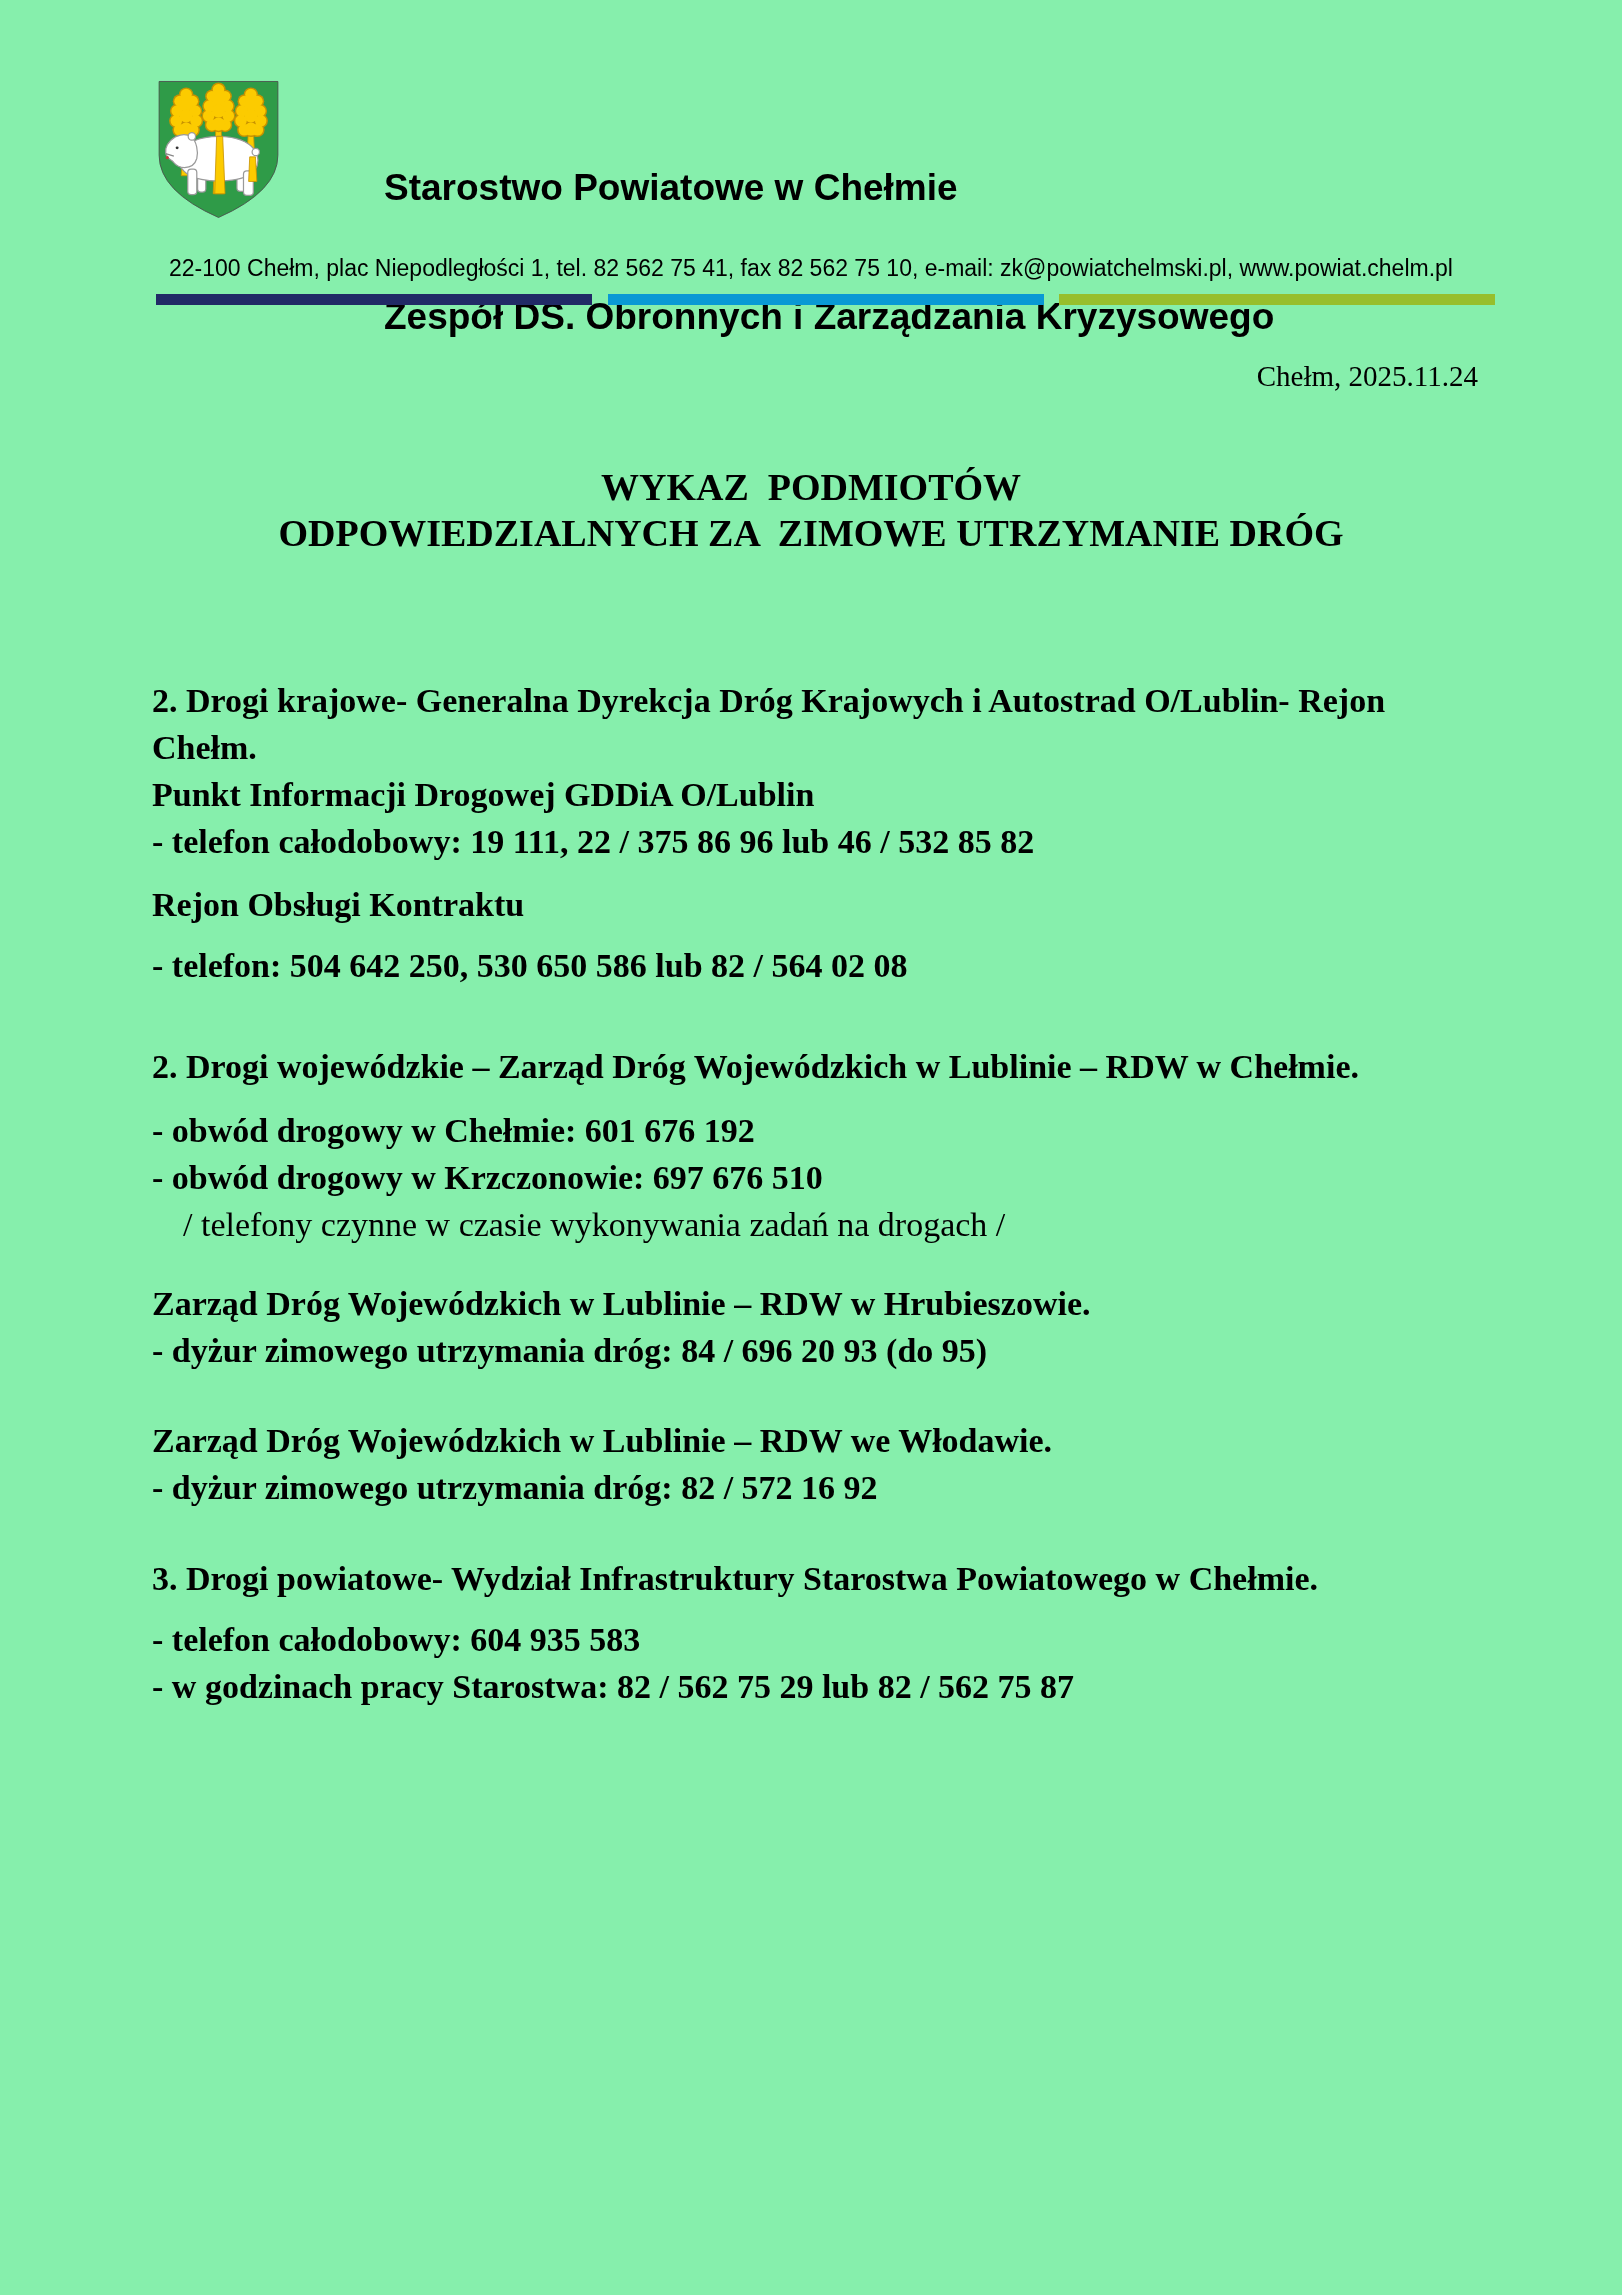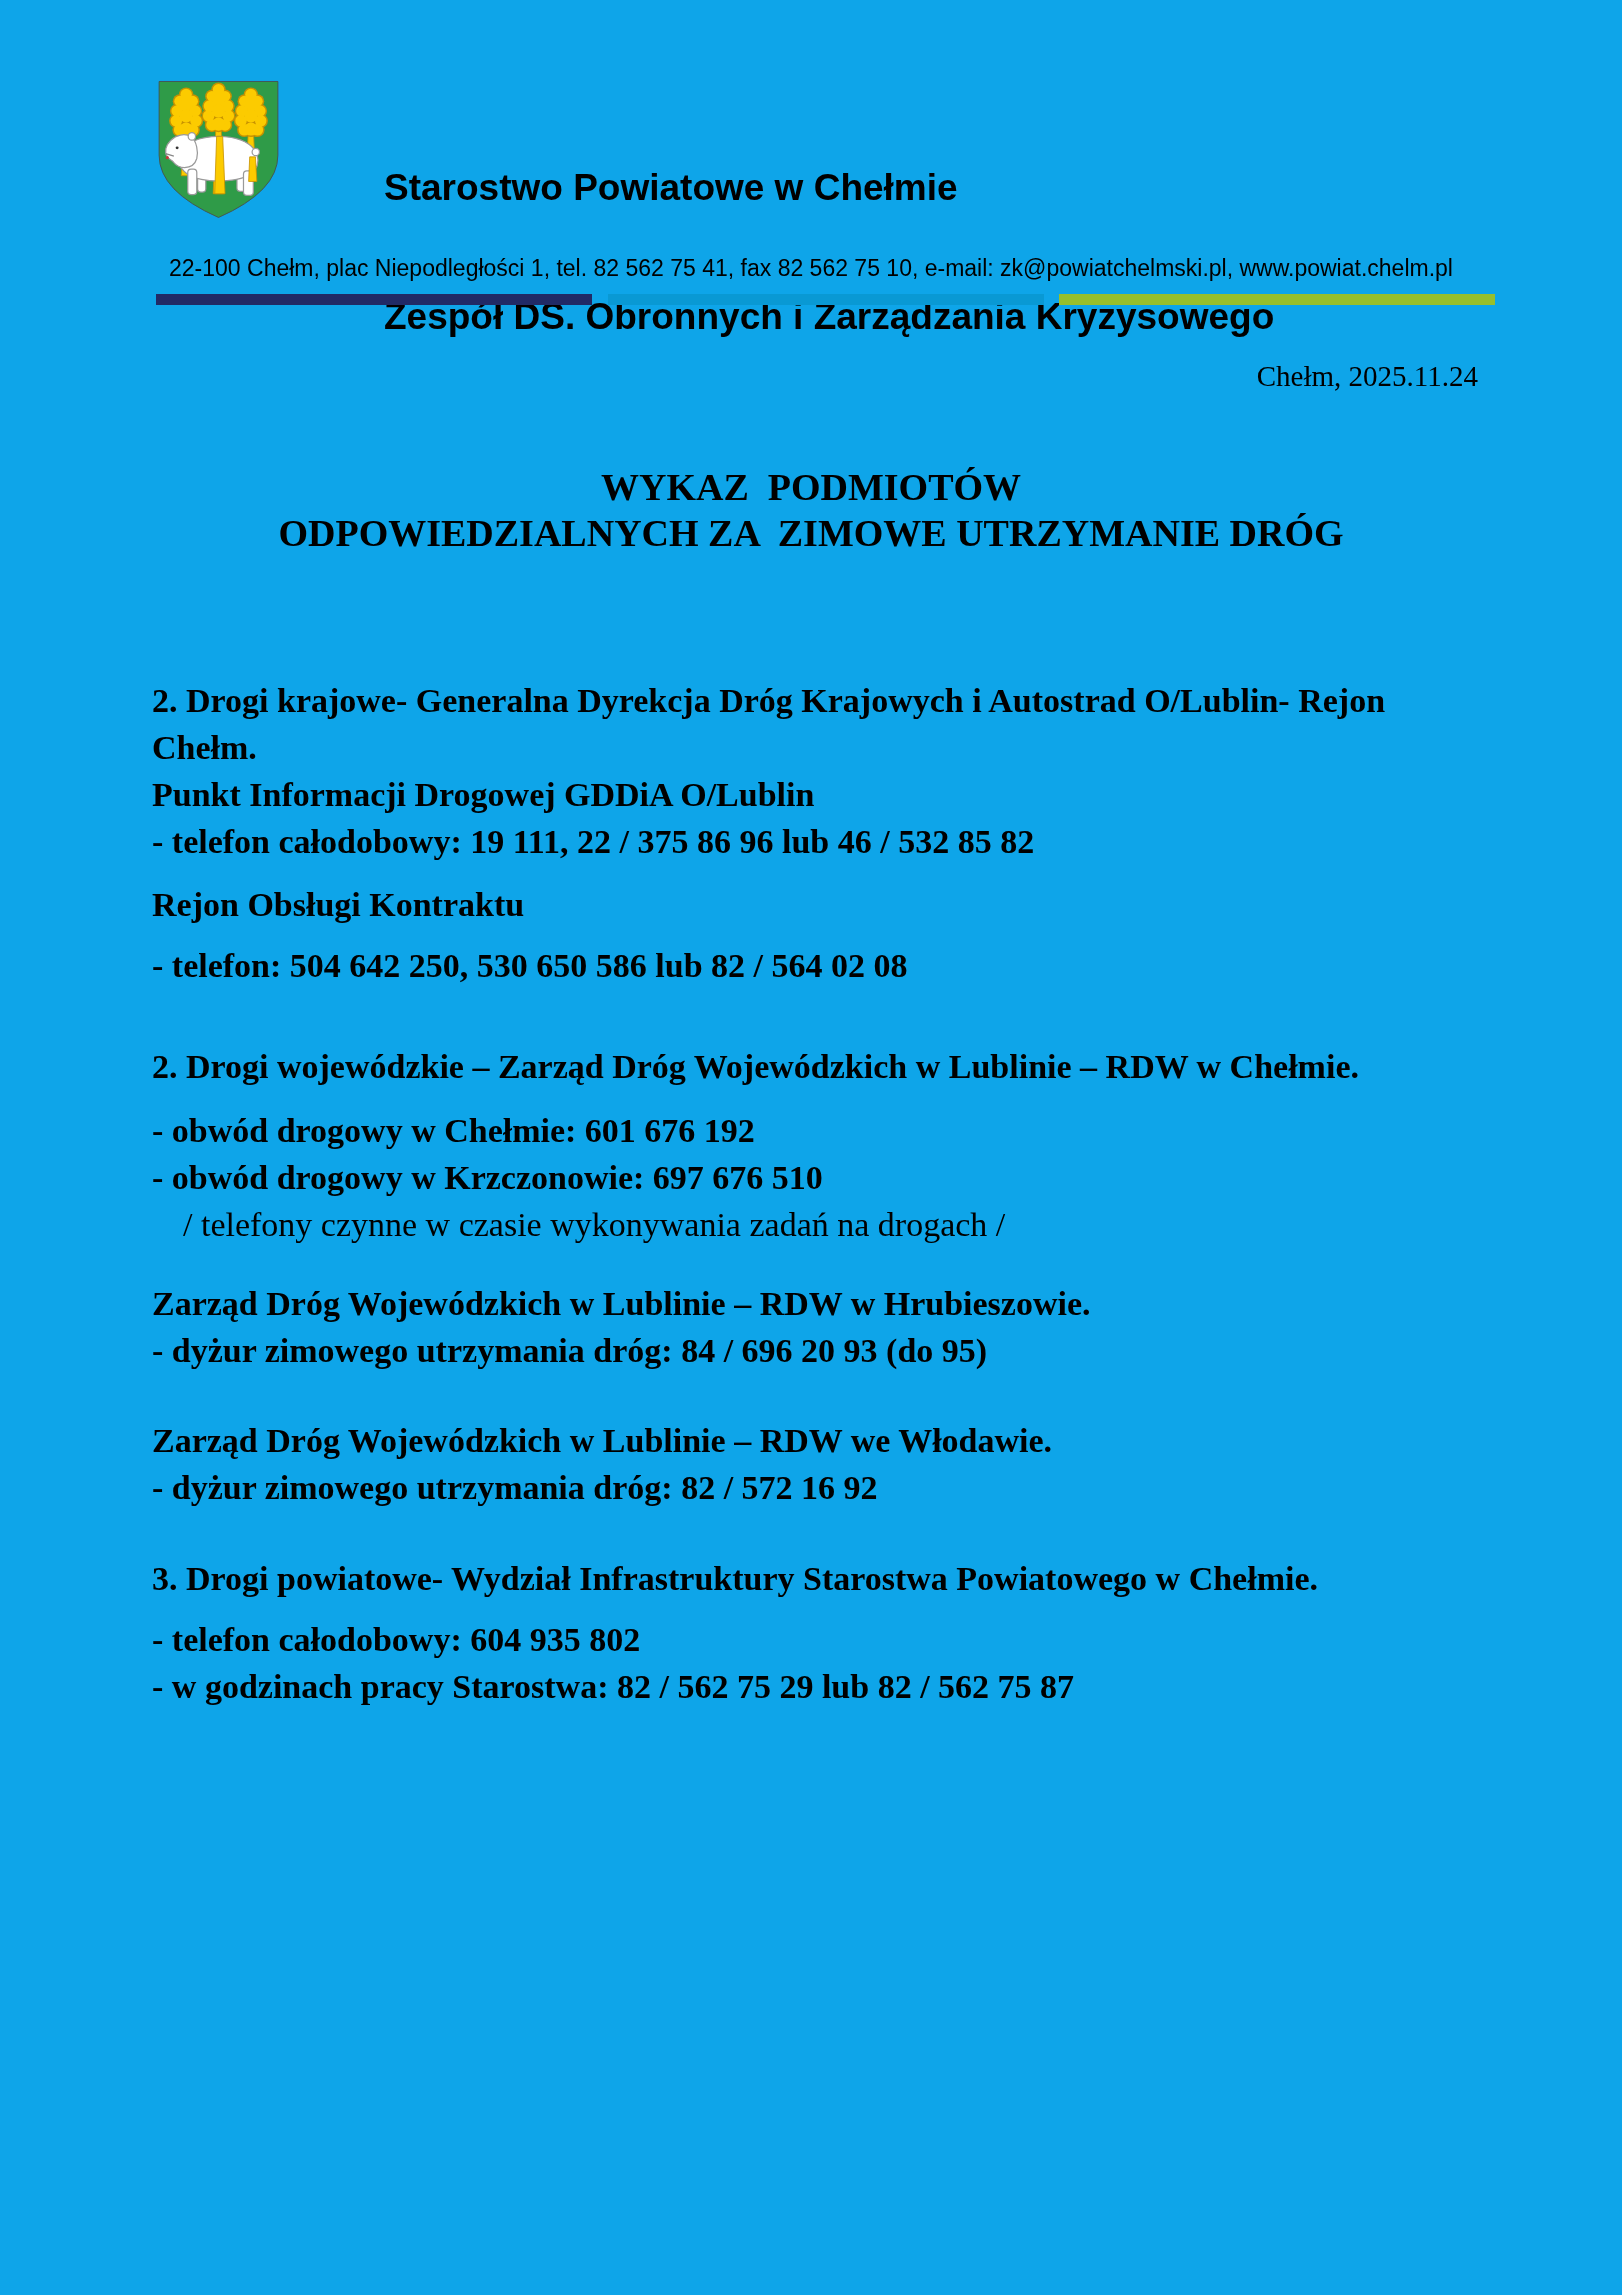--- a/index.html
+++ b/index.html
@@ -1,20 +1,20 @@
 <!DOCTYPE html>
 <html style="--text: #000000; --bar-navy: #212A66; --bar-blue: #0999D4; --bar-green: #97BF2C; --shield-green: #2F9B48; --shield-outline: #4A4A4A; --tree-gold: #FCCB00; --tree-gold-dark: #C79200; --bear-white: #FFFFFF; --bear-outline: #9A9A9A;font-size:13px"><head>
 <meta charset="utf-8">
 <style>
   html, body { margin: 0; padding: 0; background: #ffffff; }
   #page {
     position: relative;
     width: 1622px;
     height: 2295px;
-    background: #0ea5e9;
+    background: #86efac;
     color: var(--text, #000);
     overflow: hidden;
   }
 
   
   #coat-of-arms {
     position: absolute;
     left: 155px;
     top: 79px;
     width: 127px;
@@ -253,18 +253,18 @@
     <div class="line mt17">- telefon: 504 642 250, 530 650 586 lub 82 / 564 02 08</div>
     <div class="line mt66">2. Drogi wojewódzkie – Zarząd Dróg Wojewódzkich w Lublinie – RDW w Chełmie.</div>
     <div class="line mt21">- obwód drogowy w Chełmie: 601 676 192</div>
     <div class="line">- obwód drogowy w Krzczonowie: 697 676 510</div>
     <div class="line reg ind">/ telefony czynne w czasie wykonywania zadań na drogach /</div>
     <div class="line mt39">Zarząd Dróg Wojewódzkich w Lublinie – RDW w Hrubieszowie.</div>
     <div class="line">- dyżur zimowego utrzymania dróg: 84 / 696 20 93 (do 95)</div>
     <div class="line mt53">Zarząd Dróg Wojewódzkich w Lublinie – RDW we Włodawie.</div>
     <div class="line">- dyżur zimowego utrzymania dróg: 82 / 572 16 92</div>
     <div class="line mt54">3. Drogi powiatowe- Wydział Infrastruktury Starostwa Powiatowego w Chełmie.</div>
-    <div class="line mt17">- telefon całodobowy: 604 935 802</div>
+    <div class="line mt17">- telefon całodobowy: 604 935 583</div>
     <div class="line">- w godzinach pracy Starostwa: 82 / 562 75 29 lub 82 / 562 75 87</div>
   </div>
 
 </div>
 
 
 </body></html>

